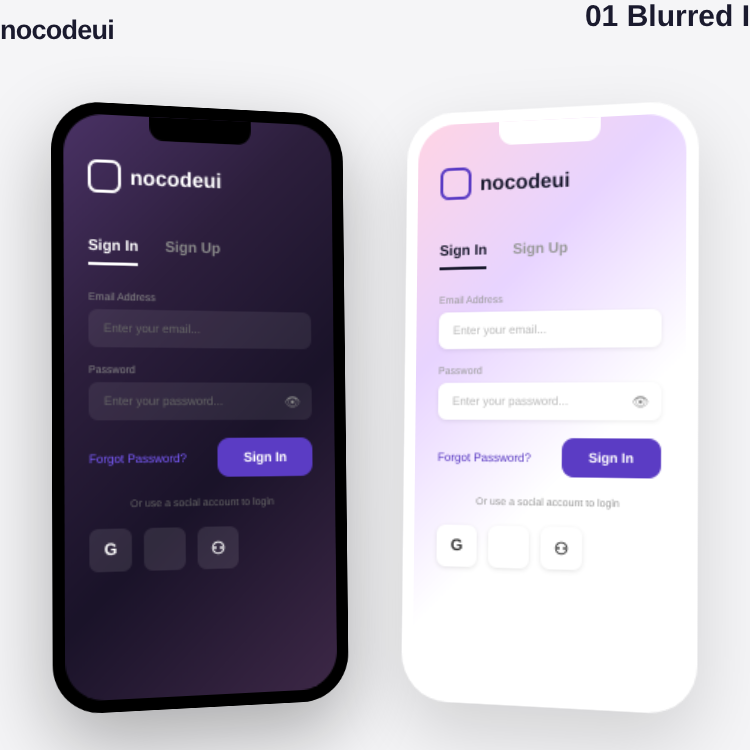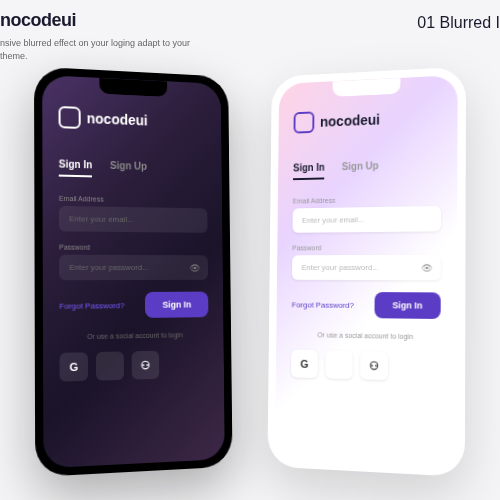--- a/index.html
+++ b/index.html
@@ -1,20 +1,20 @@
 <!DOCTYPE html>
 <html><head>
 <meta charset="utf-8">
 <style>
 *{margin:0;padding:0;box-sizing:border-box;font-family:-apple-system,BlinkMacSystemFont,'Segoe UI',sans-serif}
 body{width:500px;height:500px;background:#f5f5f7;position:relative;overflow:hidden}
 .header-left{position:absolute;top:10px;left:0;max-width:200px}
 .brand{font-size:18px;font-weight:700;color:#1a1a2e;letter-spacing:-.5px}
 .tagline{font-size:9px;color:#666;margin-top:6px;line-height:1.4}
-.header-right{position:absolute;top:14px;right:0;font-size:16px;font-weight:400;color:#1a1a2e}
+.header-right{position:absolute;top:0;right:0;font-size:20px;font-weight:700;color:#1a1a2e}
 .phones{position:absolute;top:70px;left:0;right:0;bottom:0;display:flex;justify-content:center;gap:30px;padding:0 20px}
 .phone{width:200px;height:400px;border-radius:32px;position:relative;transform-style:preserve-3d}
 .phone.dark{background:#000;box-shadow:0 20px 50px rgba(0,0,0,.3);transform:perspective(800px) rotateY(12deg) rotateX(2deg)}
 .phone.light{background:#fff;box-shadow:0 20px 50px rgba(0,0,0,.15);transform:perspective(800px) rotateY(-12deg) rotateX(2deg)}
 .screen{position:absolute;inset:8px;border-radius:26px;overflow:hidden;padding:30px 16px 16px}
 .phone.dark .screen{background:linear-gradient(135deg,#4a3265 0%,#2d1f3d 30%,#1a1329 60%,#3d2847 100%)}
 .phone.light .screen{background:linear-gradient(135deg,#ffd4e5 0%,#e8d4ff 30%,#fff 60%,#fff 100%)}
 .notch{position:absolute;top:8px;left:50%;transform:translateX(-50%);width:70px;height:16px;background:inherit;border-radius:0 0 10px 10px;z-index:5}
 .phone.dark .notch{background:#000}
 .phone.light .notch{background:#fff}
@@ -54,21 +54,20 @@
 .social{display:flex;gap:8px}
 .social-btn{width:28px;height:28px;border-radius:6px;display:flex;align-items:center;justify-content:center;font-size:11px;font-weight:700;cursor:pointer}
 .phone.dark .social-btn{background:rgba(255,255,255,.1);color:#fff}
 .phone.light .social-btn{background:#fff;color:#333;box-shadow:0 1px 3px rgba(0,0,0,.1)}
 </style>
 </head>
 <body>
 
 <div class="header-left">
   <div class="brand">nocodeui</div>
-  <div class="tagline">nsive blurred effect on your loging adapt to your theme.</div>
 </div>
 <div class="header-right">01 Blurred I</div>
 
 <div class="phones">
 
   <div class="phone dark">
     <div class="notch"></div>
     <div class="screen">
       <div class="logo-row">
         <div class="logo-icon"></div>

